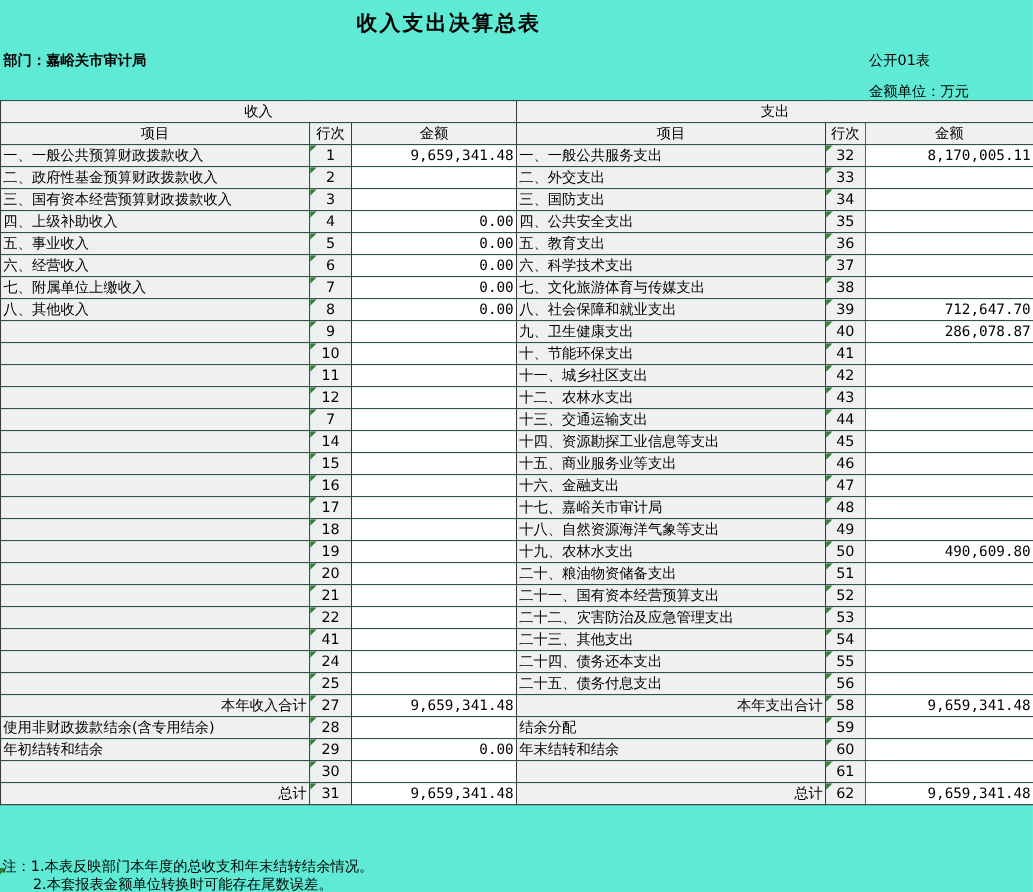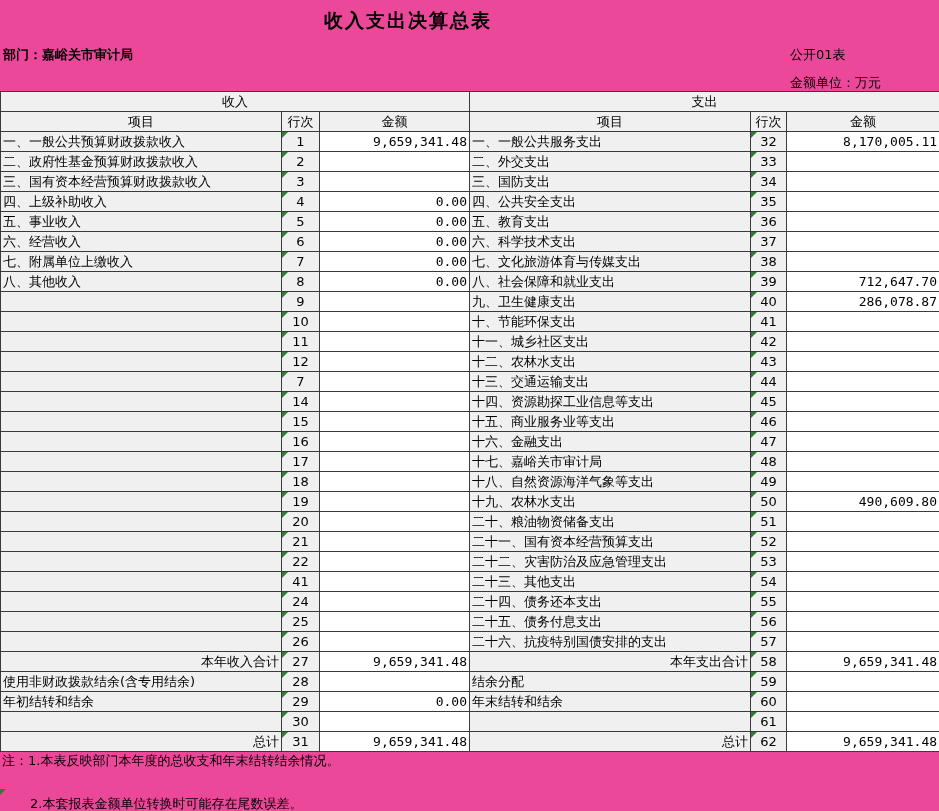--- a/index.html
+++ b/index.html
@@ -10,21 +10,21 @@
   * { box-sizing: border-box; margin: 0; padding: 0; }
   body {
     font-family: "DejaVu Sans", "Liberation Sans", sans-serif;
     background: #ffffff;
     color: #000;
   }
   .page {
     position: relative;
     width: 939px;
     height: 811px;
-    background: #ec4899;
+    background: #5eead4;
     overflow: hidden;
   }
   .title {
     position: absolute;
     top: 8px; left: 0;
     width: 816px;
     text-align: center;
     font-size: 19px;
     font-weight: bold;
     letter-spacing: 2px;
@@ -87,21 +87,21 @@
   .tri {
     position: absolute;
     top: 0; left: 0;
     width: 0; height: 0;
     border-top: 6px solid var(--flag);
     border-right: 6px solid transparent;
     pointer-events: none;
   }
   .note1 {
     position: absolute;
-    top: 752px; left: 2px;
+    top: 779px; left: 2px;
     font-size: 13px;
   }
   .note2 {
     position: absolute;
     top: 795px; left: 30px;
     font-size: 13px;
   }
   .corner-flag {
     position: absolute;
     top: 789px; left: 0;
@@ -336,28 +336,20 @@
     </tr>
         <tr>
       <td class="g item"></td>
       <td class="g ctr"><span class="tri"></span><span class="val">25</span></td>
       <td class="w num"></td>
       <td class="g item">二十五、债务付息支出</td>
       <td class="g ctr"><span class="tri"></span><span class="val">56</span></td>
       <td class="w num"></td>
     </tr>
         <tr>
-      <td class="g item"></td>
-      <td class="g ctr"><span class="tri"></span><span class="val">26</span></td>
-      <td class="w num"></td>
-      <td class="g item">二十六、抗疫特别国债安排的支出</td>
-      <td class="g ctr"><span class="tri"></span><span class="val">57</span></td>
-      <td class="w num"></td>
-    </tr>
-        <tr>
       <td class="g item boldc">本年收入合计</td>
       <td class="g ctr"><span class="tri"></span><span class="val">27</span></td>
       <td class="w num">9,659,341.48</td>
       <td class="g item boldc">本年支出合计</td>
       <td class="g ctr"><span class="tri"></span><span class="val">58</span></td>
       <td class="w num">9,659,341.48</td>
     </tr>
         <tr>
       <td class="g item">使用非财政拨款结余(含专用结余)</td>
       <td class="g ctr"><span class="tri"></span><span class="val">28</span></td>

